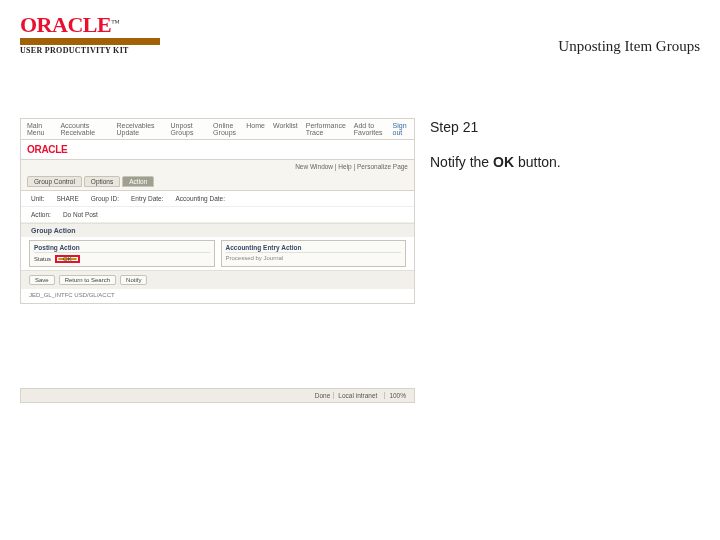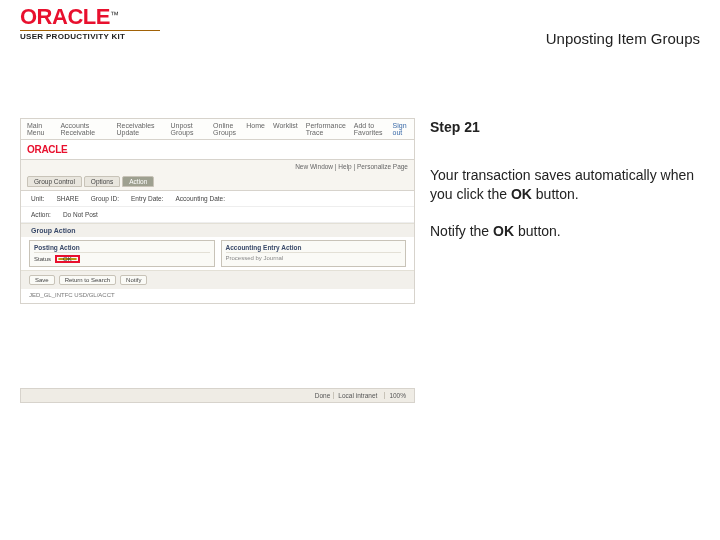--- a/index.html
+++ b/index.html
@@ -6,42 +6,43 @@
   body {
     width: 720px;
     height: 540px;
     background: #ffffff;
     font-family: Arial, Helvetica, sans-serif;
     position: relative;
     overflow: hidden;
   }
   .header {
     position: absolute;
-    top: 6px;
+    top: 14px;
     left: 20px;
     right: 20px;
     display: flex;
     justify-content: space-between;
     align-items: flex-start;
+    font-family: Liberation Serif, serif;
   }
   .logo-block { line-height: 1; }
   .logo-oracle {
     font-size: 22px;
     font-weight: bold;
     letter-spacing: -0.5px;
     color: #e8102e;
   }
   .logo-tm { font-size: 9px; vertical-align: super; color: #333; }
   .logo-sub {
     font-size: 8px;
     font-weight: bold;
     color: #222;
     letter-spacing: 0.3px;
     margin-top: 2px;
-    border-top: 1px solid #a16207;
+    border-top: 7px solid #a16207;
     padding-top: 2px;
     width: 140px;
   }
   .page-title {
     font-size: 15px;
     color: #222;
     margin-top: 24px;
   }
 
   .screenshot {
@@ -201,21 +202,21 @@
 
   .instructions {
     position: absolute;
     top: 118px;
     left: 430px;
     right: 22px;
     font-size: 14px;
     color: #222;
     line-height: 1.35;
   }
-  .step-label { margin-bottom: 29px; font-weight: bold; }
+  .step-label { margin-bottom: 16px; }
   .inst-para { margin-bottom: 18px; }
   .bold { font-weight: bold; }
 </style>
 </head>
 <body>
 
 <div class="header">
   <div class="logo-block">
     <div>
       <span class="logo-oracle">ORACLE</span><span class="logo-tm">™</span>
@@ -288,18 +289,15 @@
 
 <div class="statusbar">
   <span>Done</span>
   <span class="seg">Local intranet</span>
   <span class="seg">100%</span>
 </div>
 
 <div class="instructions">
   <div class="step-label">Step 21</div>
   <div class="inst-para">
-    <span>Your transaction saves automatically when you click the </span><span class="bold">OK</span><span> button.</span>
-  </div>
-  <div class="inst-para">
     <span>Notify the </span><span class="bold">OK</span><span> button.</span>
   </div>
 </div>
 
 </body></html>

